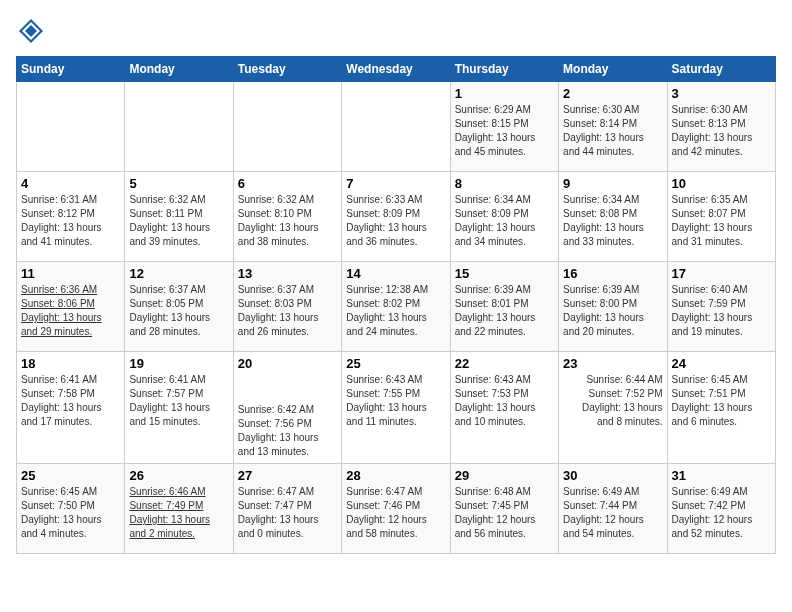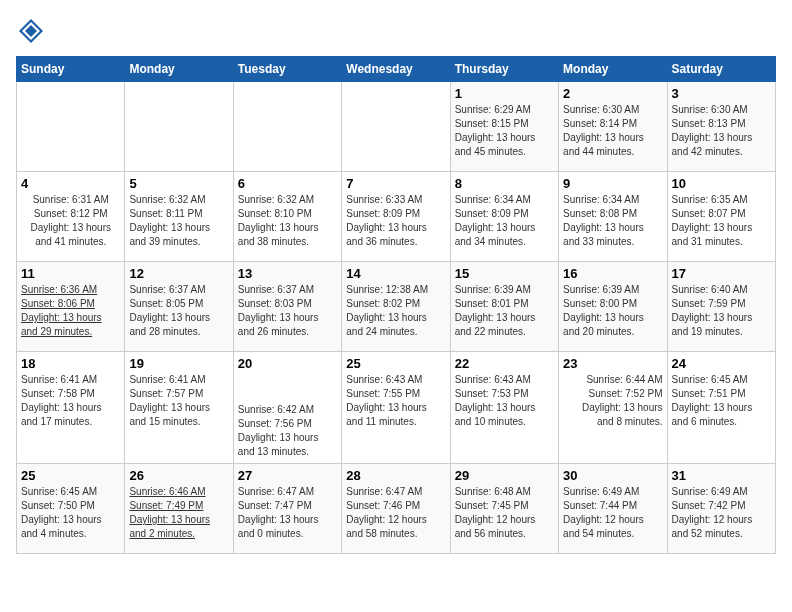--- a/index.html
+++ b/index.html
@@ -143,21 +143,21 @@
           <div class="day-number">3</div>
           <div class="day-info" style="white-space: pre-line;">Sunrise: 6:30 AM
 Sunset: 8:13 PM
 Daylight: 13 hours
 and 42 minutes.</div>
         </td>
       </tr>
       <tr>
         <td>
           <div class="day-number">4</div>
-          <div class="day-info" style="white-space: pre-line; text-align: center;">Sunrise: 6:31 AM
+          <div class="day-info" style="white-space: pre-line;">Sunrise: 6:31 AM
 Sunset: 8:12 PM
 Daylight: 13 hours
 and 41 minutes.</div>
         </td>
         <td>
           <div class="day-number">5</div>
           <div class="day-info" style="white-space: pre-line;">Sunrise: 6:32 AM
 Sunset: 8:11 PM
 Daylight: 13 hours
 and 39 minutes.</div>

